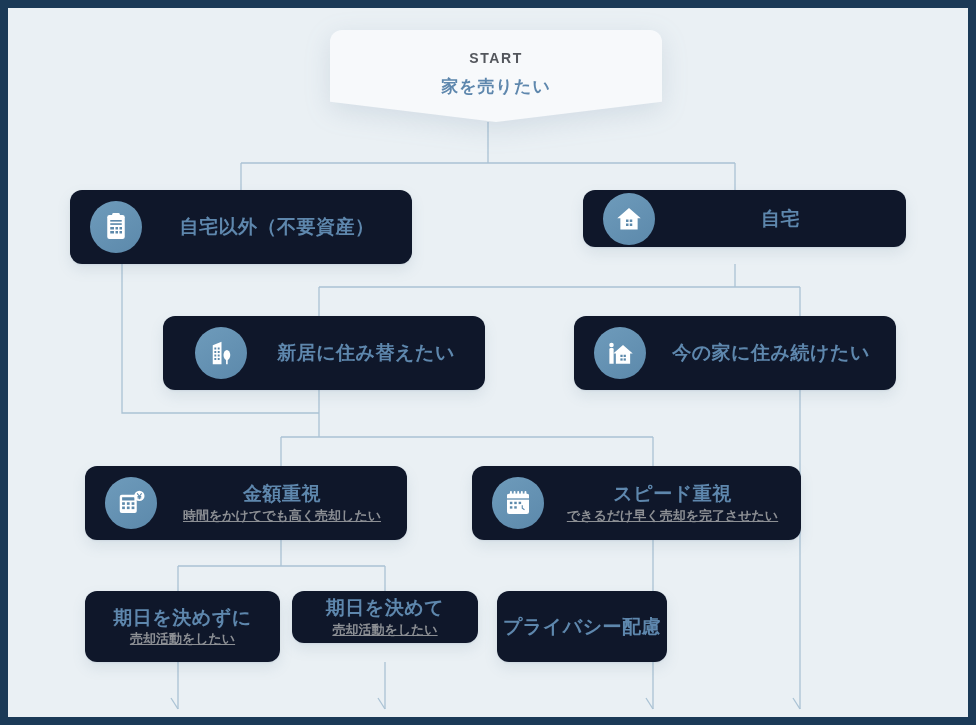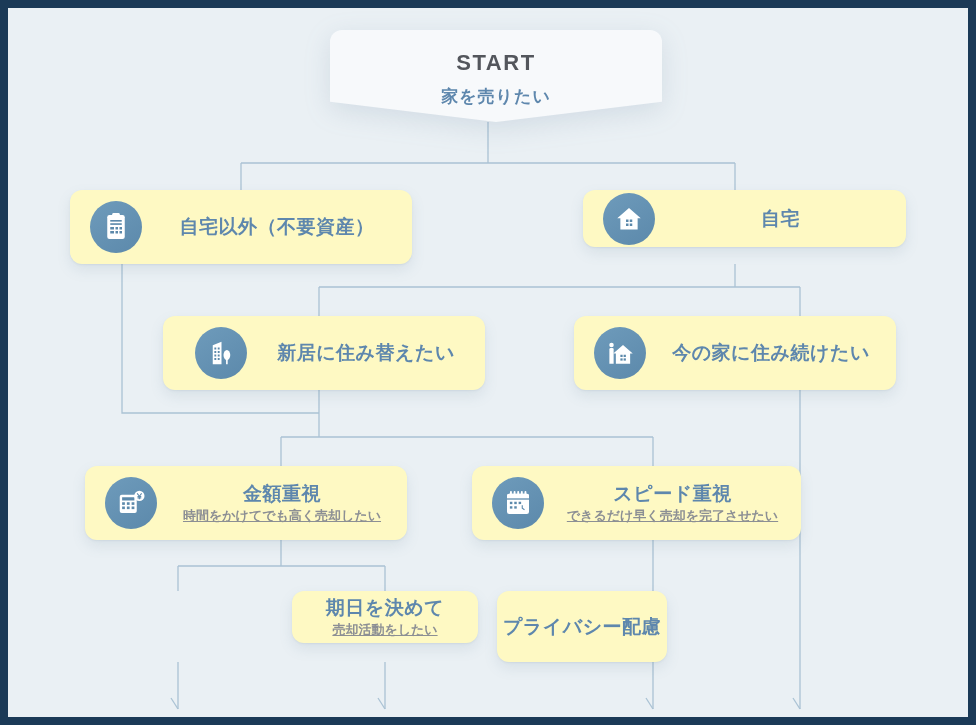--- a/index.html
+++ b/index.html
@@ -12,21 +12,21 @@
   #stage{
     position:absolute;left:8px;top:8px;
     width:960px;height:709px;
     background:#eaf0f4;
     overflow:hidden;
   }
   svg#wires{position:absolute;left:0;top:0;width:960px;height:709px;}
 
   .node{
     position:absolute;
-    background:#fef9c3;
+    background:#0f172a;
     border-radius:12px;
     box-shadow:0 6px 14px rgba(90,120,150,.13), 0 1px 2px rgba(90,120,150,.10);
     display:flex;align-items:center;
     box-sizing:border-box;
   }
   .node.center{justify-content:center;}
 
   .ico{
     width:52px;height:52px;border-radius:50%;
     background:linear-gradient(145deg,#6e9bbb,#5c89ab);
@@ -53,21 +53,21 @@
   }
   #start-node .shape{
     width:100%;height:100%;
     background:#f7f9fb;
     border-radius:12px;
     clip-path:polygon(0 0,100% 0,100% 78%,50% 100%,0 78%);
     display:flex;flex-direction:column;align-items:center;justify-content:flex-start;
     padding-top:20px;box-sizing:border-box;
   }
   #start-node .s-top{
-    color:#53565c;font-size:22px;font-weight:700;letter-spacing:1.6px;
+    color:#53565c;font-size:14px;font-weight:700;letter-spacing:1.6px;
   }
   #start-node .s-bot{
     color:#5e87ad;font-size:17px;font-weight:700;margin-top:9px;letter-spacing:1px;
   }
 </style>
 </head>
 <body>
 
 <div id="stage">
 
@@ -230,20 +230,26 @@
         <circle cx="15.4" cy="16.2" r="3.5"></circle>
         <path d="M15.4 13.7 L15.4 16.2 L17.2 17.4" stroke="#5c89ab" stroke-width="0.9" fill="none"></path>
       </svg>
     </span>
     <span class="labels">
       <span class="t-main">スピード重視</span>
       <span class="t-sub">できるだけ早く売却を完了させたい</span>
     </span>
   </div>
 
+  <div class="node center" style="left:77px;top:583px;width:195px;height:71px;">
+    <span class="labels">
+      <span class="t-main">期日を決めずに</span>
+      <span class="t-sub">売却活動をしたい</span>
+    </span>
+  </div>
 
   <div class="node center" style="left:284px;top:583px;width:186px;height:52px;">
     <span class="labels">
       <span class="t-main">期日を決めて</span>
       <span class="t-sub">売却活動をしたい</span>
     </span>
   </div>
 
   <div class="node center" style="left:489px;top:583px;width:170px;height:71px;">
     <span class="labels">

